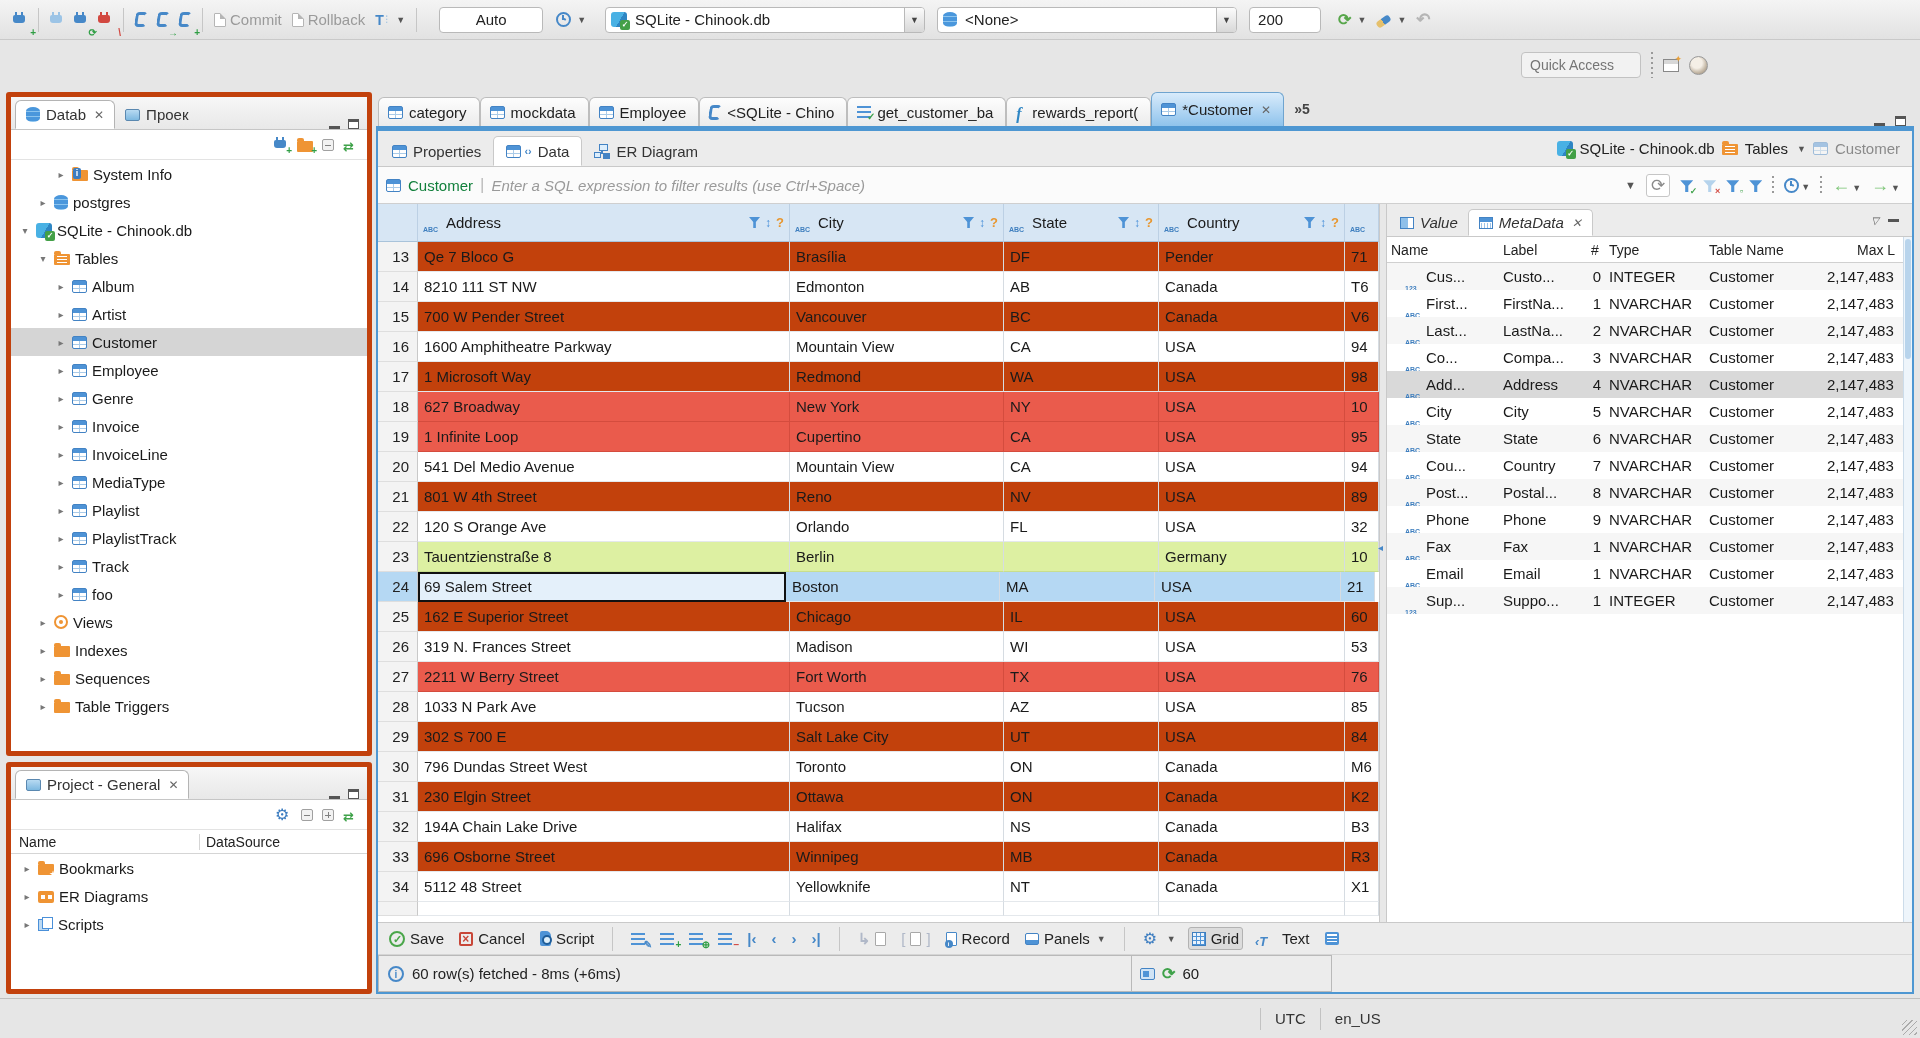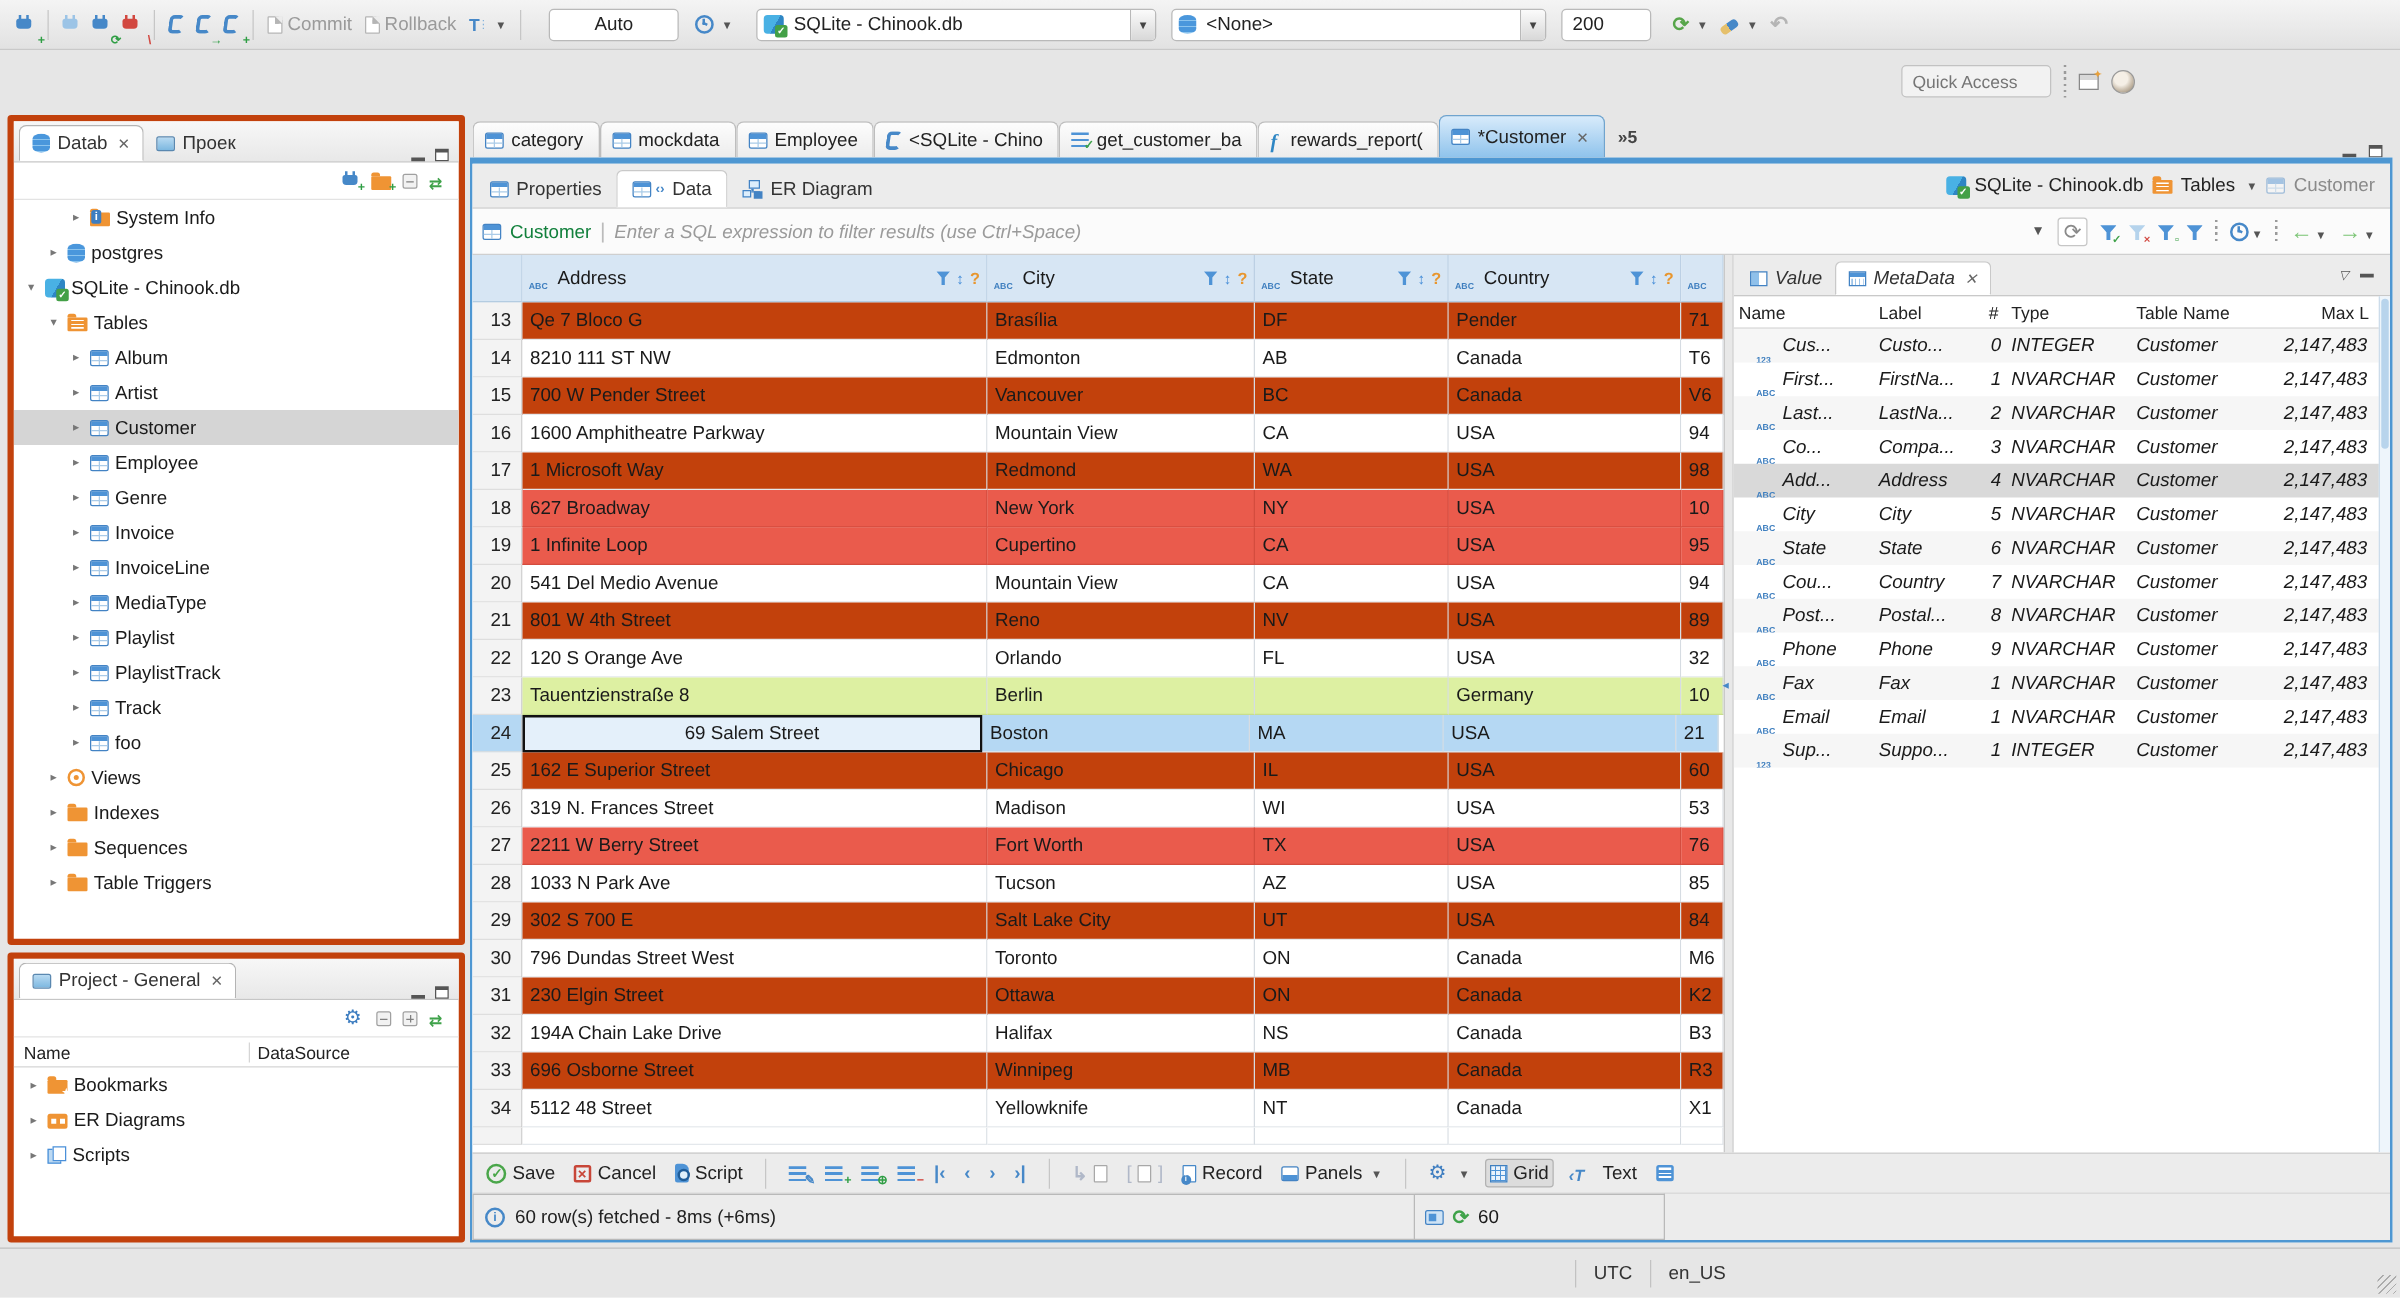--- a/index.html
+++ b/index.html
@@ -167,21 +167,21 @@
   .vdivider{width:8px;flex:none;background:#e8e8e8;border-left:1px solid #c9c9c9;border-right:1px solid #c9c9c9;position:relative;}
   .vdivider::after{content:"\25C2";color:#4688c8;position:absolute;top:338px;left:-2px;font-size:10px;}
 
   .meta{flex:1;display:flex;flex-direction:column;overflow:hidden;position:relative;background:#fff;}
   .mtabs{height:33px;background:#ececec;border-bottom:1px solid #c9c9c9;display:flex;align-items:flex-end;padding:0 3px;font-style:italic;}
   .mtab{display:flex;align-items:center;gap:6px;height:27px;padding:0 10px;font-size:15px;color:#333;}
   .mtab.active{background:#fff;border:1px solid #c9c9c9;border-bottom-color:#fff;border-radius:5px 5px 0 0;}
   .mwin{margin-left:auto;display:flex;gap:9px;align-items:center;padding-right:10px;align-self:center;}
   .mhead{display:flex;height:26px;border-bottom:1px solid #d0d0d0;font-size:14px;color:#222;align-items:center;}
   .mh{padding:0 4px;overflow:hidden;white-space:nowrap;flex:none;}
-  .mrow{display:flex;height:27px;align-items:center;font-style:italic;}
+  .mrow{display:flex;height:27px;align-items:center;}
   .mrow:nth-child(odd){background:#f6f6f6;}
   .mrow.selected{background:#d9d9d9;}
   .mc{padding:0 4px;overflow:hidden;white-space:nowrap;font-size:15px;flex:none;line-height:27px;height:27px;}
   .mscroll{position:absolute;right:0;top:33px;bottom:0;width:9px;background:#eef5fb;border-left:1px solid #ccdcEA;}
   .mscroll::after{content:"";position:absolute;left:1px;right:1px;top:2px;height:120px;background:#b8d4ec;border-radius:4px;}
 
   .btool{height:32px;background:#ececec;border-top:1px solid #c9c9c9;display:flex;align-items:center;padding:0 8px;gap:9px;font-size:15px;color:#222;}
   .bitem{display:flex;align-items:center;gap:5px;position:relative;padding:2px 3px;border-radius:3px;}
   .bitem.selbtn{background:#dcdcdc;border:1px solid #b2b2b2;}
   .bnav{color:#4688c8;font-weight:bold;font-size:15px;}
@@ -661,21 +661,21 @@
               <div class="grow row-green">
                 <div class="rownum">23</div>
                 <div class="gc" style="width: 372px;">Tauentzienstraße 8</div>
                 <div class="gc" style="width: 214px;">Berlin</div>
                 <div class="gc" style="width: 155px;"></div>
                 <div class="gc" style="width: 186px;">Germany</div>
                 <div class="gc" style="width: 34px;">10</div>
               </div>
               <div class="grow row-sel">
                 <div class="rownum">24</div>
-                <div class="gc cell-focus" style="width: 368px; text-align: center;">69 Salem Street</div>
+                <div class="gc cell-focus" style="width: 368px;">69 Salem Street</div>
                 <div class="gc" style="width: 214px;">Boston</div>
                 <div class="gc" style="width: 155px;">MA</div>
                 <div class="gc" style="width: 186px;">USA</div>
                 <div class="gc" style="width: 34px;">21</div>
               </div>
               <div class="grow row-alt">
                 <div class="rownum">25</div>
                 <div class="gc" style="width: 372px;">162 E Superior Street</div>
                 <div class="gc" style="width: 214px;">Chicago</div>
                 <div class="gc" style="width: 155px;">IL</div>

